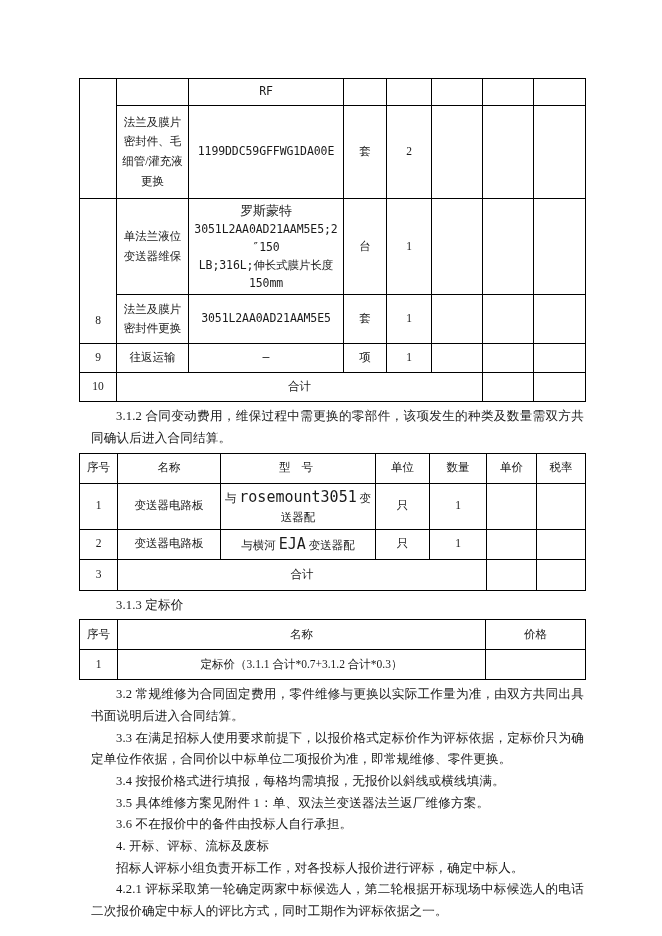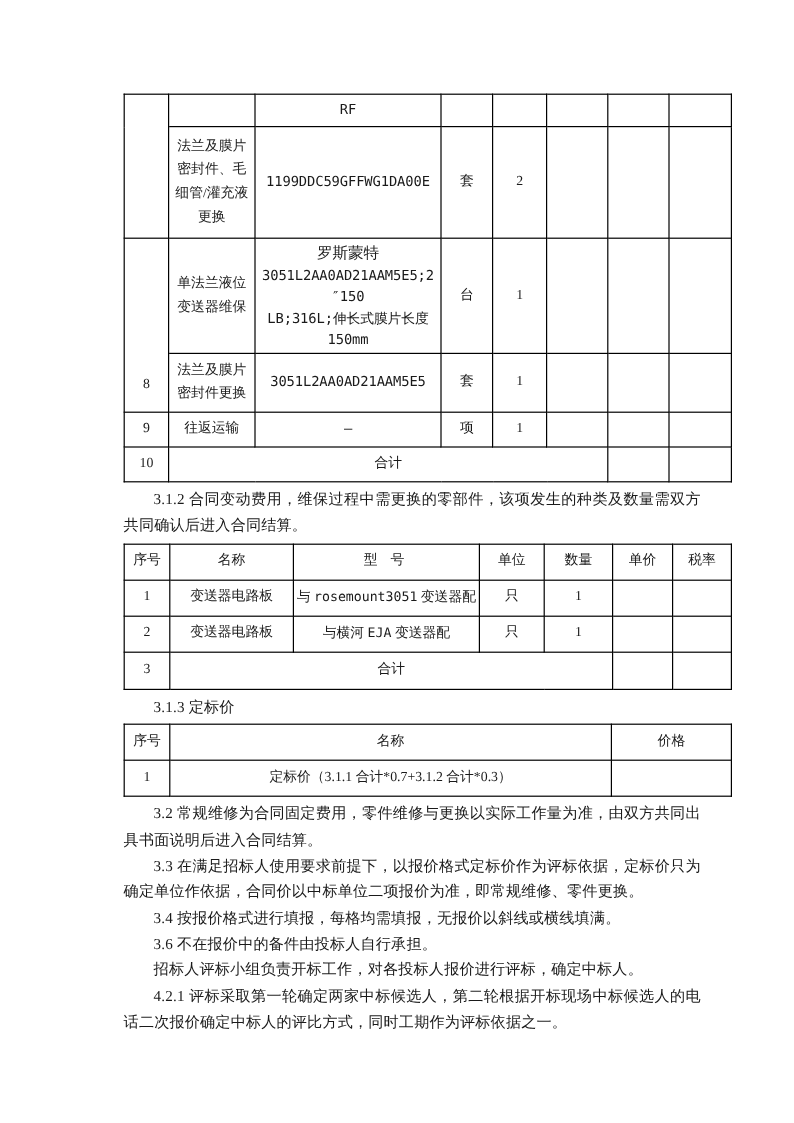--- a/index.html
+++ b/index.html
@@ -14,21 +14,21 @@
     font-family: "Liberation Serif", "DejaVu Serif", serif;
     color: #1a1a1a;
     -webkit-font-smoothing: antialiased;
   }
   #page {
     position: relative;
     width: 662px;
     height: 936px;
     background: #ffffff;
     box-sizing: border-box;
-    padding: 78px 78px 0 103px;
+    padding: 78px 78px 0 79px;
     border-radius: 18px;
   }
 
   
   table.doc-table {
     border-collapse: collapse;
     width: 506px;
     table-layout: fixed;
     margin: 0;
   }
@@ -67,26 +67,27 @@
   p.para {
     margin: 0;
     font-size: 12.6px;
     line-height: 1.72;
     text-align: justify;
     text-justify: inter-ideograph;
     letter-spacing: 0.15px;
   }
   p.indent {
     text-indent: 25px;
+    margin-left: 12px;
   }
   .gap-after-table { height: 4px; }
   .gap-before-table { height: 3px; }
   .mono-inline {
     font-family: "DejaVu Sans Mono", "Liberation Mono", monospace;
-    font-size: 11px;
+    font-size: 15px;
   }
 </style>
 </head>
 <body>
 
 <div id="page">
 
   <table class="doc-table">
     <colgroup>
       <col style="width:37px">
@@ -244,17 +245,19 @@
         <td class="num"></td>
       </tr>
     </tbody>
   </table>
 
   <div class="gap-after-table"></div>
 
   <p class="para indent">3.2 常规维修为合同固定费用，零件维修与更换以实际工作量为准，由双方共同出具书面说明后进入合同结算。</p>
   <p class="para indent">3.3 在满足招标人使用要求前提下，以报价格式定标价作为评标依据，定标价只为确定单位作依据，合同价以中标单位二项报价为准，即常规维修、零件更换。</p>
   <p class="para indent">3.4 按报价格式进行填报，每格均需填报，无报价以斜线或横线填满。</p>
+  <p class="para indent">3.5 具体维修方案见附件 1：单、双法兰变送器法兰返厂维修方案。</p>
   <p class="para indent">3.6 不在报价中的备件由投标人自行承担。</p>
+  <p class="para indent">4. 开标、评标、流标及废标</p>
   <p class="para indent">招标人评标小组负责开标工作，对各投标人报价进行评标，确定中标人。</p>
   <p class="para indent">4.2.1 评标采取第一轮确定两家中标候选人，第二轮根据开标现场中标候选人的电话二次报价确定中标人的评比方式，同时工期作为评标依据之一。</p>
 
 </div>
 
 </body></html>

